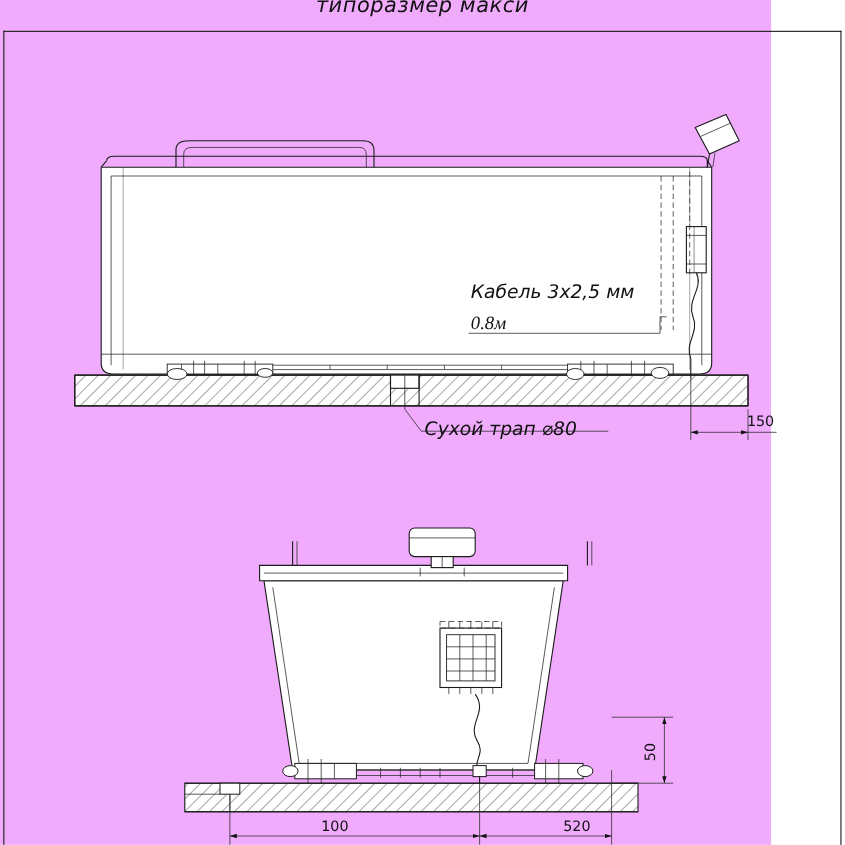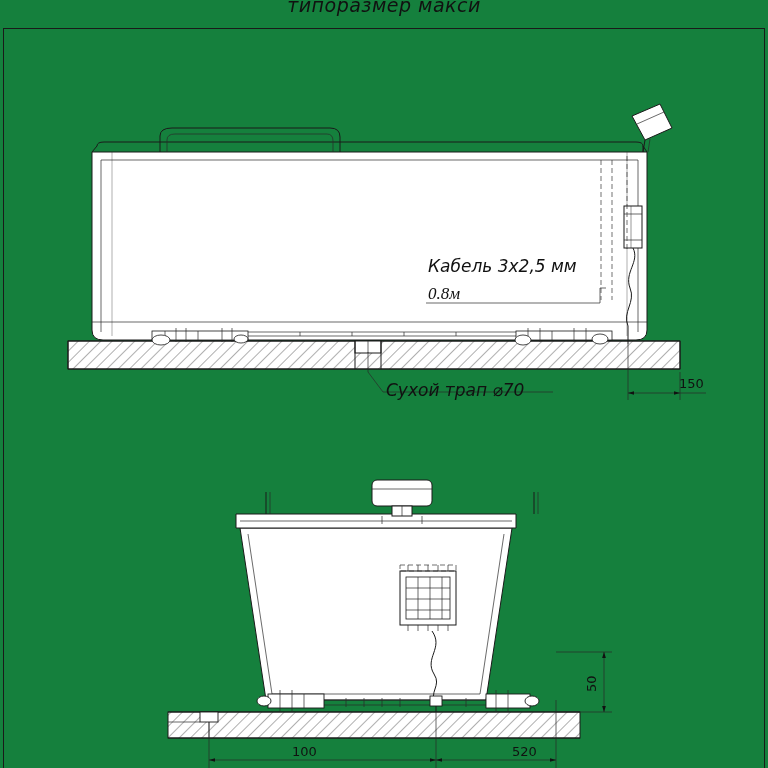--- a/index.html
+++ b/index.html
@@ -8,23 +8,23 @@
     background: #ffffff;
   }
   body {
     width: 768px;
     height: 768px;
     font-family: "DejaVu Sans", sans-serif;
     overflow: hidden;
   }
   #sheet {
     position: relative;
-    width: 768px;
+    width: 701px;
     height: 768px;
-    background: #15803d;
+    background: #f0abfc;
   }
   
   .frame-line {
     position: absolute;
     background: #1a1a1a;
   }
   .title {
     position: absolute;
     left: 0;
     top: -6px;
@@ -295,20 +295,20 @@
         <line x1="436" y1="712" x2="436" y2="768" class="ln-thin"></line>
         <line x1="556" y1="700" x2="556" y2="768" class="ln-thin"></line>
         <line x1="209" y1="760" x2="436" y2="760" class="ln-thin" marker-start="url(#arrowR)" marker-end="url(#arrowL)"></line>
         <line x1="436" y1="760" x2="556" y2="760" class="ln-thin" marker-start="url(#arrowR)" marker-end="url(#arrowL)"></line>
       </g>
     </g>
   </svg>
 
   <div class="label" style="left:428px; top:256px;">Кабель 3х2,5 мм</div>
   <div class="label" style="left:428px; top:284px;font-family:Liberation Serif, serif;">0.8м</div>
-  <div class="label" style="left:386px; top:380px;">Сухой трап ⌀70</div>
+  <div class="label" style="left:386px; top:380px;">Сухой трап ⌀80</div>
 
   <div class="dim-text" style="left:679px; top:376px;">150</div>
   <div class="dim-text vert" style="left:584px; top:692px;">50</div>
   <div class="dim-text" style="left:292px; top:744px;">100</div>
   <div class="dim-text" style="left:512px; top:744px;text-align:right;">520</div>
 
 </div>
 
 </body></html>

